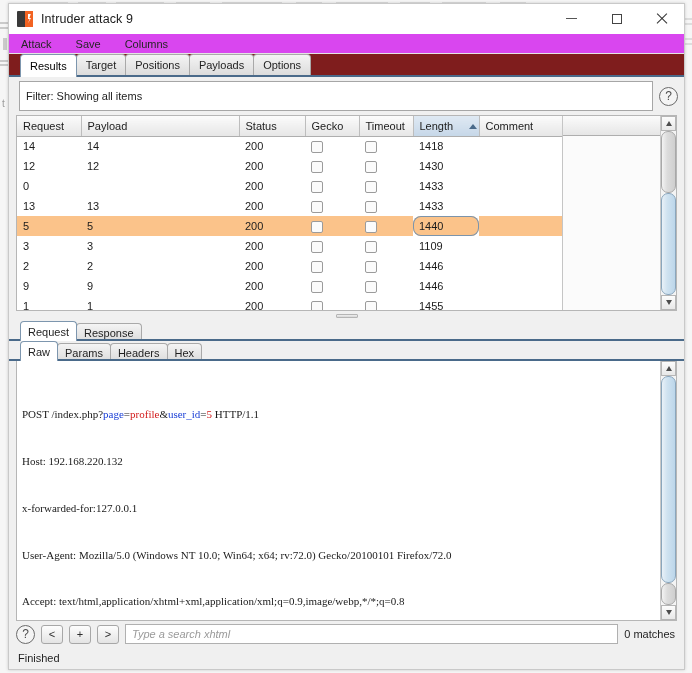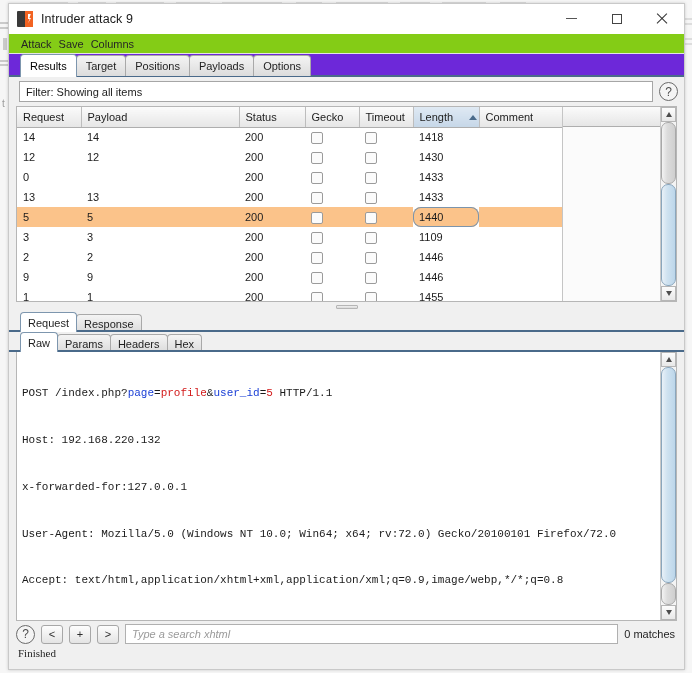--- a/index.html
+++ b/index.html
@@ -94,35 +94,35 @@
   .glyph-close::before, .glyph-close::after {
     content:""; position:absolute; left:-1px; top:5px;
     width: 14px; height: 1.2px; background: #333;
   }
   .glyph-close::before { transform: rotate(45deg); }
   .glyph-close::after  { transform: rotate(-45deg); }
 
   
   .menubar {
     height: 20px; min-height: 20px;
-    background: #84cc16;
+    background: #d946ef;
     display: flex; align-items: center;
     padding-left: 10px;
-    gap: 3px;
+    gap: 20px;
     border-bottom: 1px solid #e4e4e4;
     text-align: right;
   }
   .menu-item { font-size: 11px; color: #262626; padding: 1px 2px; cursor: default; }
 
   
   .tabstrip {
     position: relative;
     height: 23px; min-height: 23px;
-    background: #6d28d9;
-    display: flex; align-items: center;
+    background: #7f1d1d;
+    display: flex; align-items: flex-start;
     padding-left: 11px;
   }
   .tabstrip::after {
     content:""; position:absolute; left:0; right:0; bottom:0;
     height: 2px; background: #4a6a8a;
   }
   .tab {
     position: relative;
     height: 21px;
     padding: 0 9px;
@@ -147,21 +147,21 @@
 
   
   .filterrow {
     display: flex; align-items: center;
     padding: 4px 6px 4px 10px;
     background: #f0f0f0;
     gap: 6px;
   }
   .filterbox {
     flex: 1;
-    height: 21px;
+    height: 30px;
     background: #ffffff;
     border: 1px solid #a6a6a6;
     display: flex; align-items: center;
     padding-left: 6px;
     font-size: 11px;
     color: #222;
   }
   .help-circle {
     width: 19px; height: 19px;
     border: 1.3px solid #6b6b6b;
@@ -344,25 +344,26 @@
     min-height: 0;
     background: #ffffff;
     border: 1px solid #b6b6b6;
     border-top: none;
     margin: 0 7px 0 7px;
   }
   .viewer {
     flex: 1;
     overflow: hidden;
     padding: 3px 7px 0 5px;
-    font-family: Liberation Mono, monospace;
+    font-family: Liberation Serif, serif;
     font-size: 11px;
     line-height: 15.6px;
     color: #1a1a1a;
     white-space: pre;
+    margin-top: 12px;
   }
   .viewer .line { height: 15.6px; }
   .k { color: #1a3fd6; }
   .v { color: #d21a1a; }
 
   
   .searchbar {
     height: 26px; min-height: 26px;
     display: flex; align-items: center;
     gap: 6px;
@@ -385,25 +386,24 @@
     padding-left: 6px;
     font-style: italic;
     font-size: 11px;
     color: #9a9a9a;
   }
   .matches { font-size: 11px; color: #1f1f1f; padding-right: 2px; }
 
   
   .statusbar {
     height: 22px; min-height: 22px;
-    display: flex; 
+    display: flex; align-items: center;
     padding: 0 7px 0 9px;
     gap: 7px;
     background: #f0f0f0;
-    font-family: Liberation Serif, serif;
   }
   .status-label { font-size: 11px; color: #1f1f1f; }
   .progress {
     flex: 1; height: 13px;
     position: relative;
     background: #fa7a3c;
     border: 1px solid #e8652b;
     overflow: hidden;
   }
   .progress .hi {

